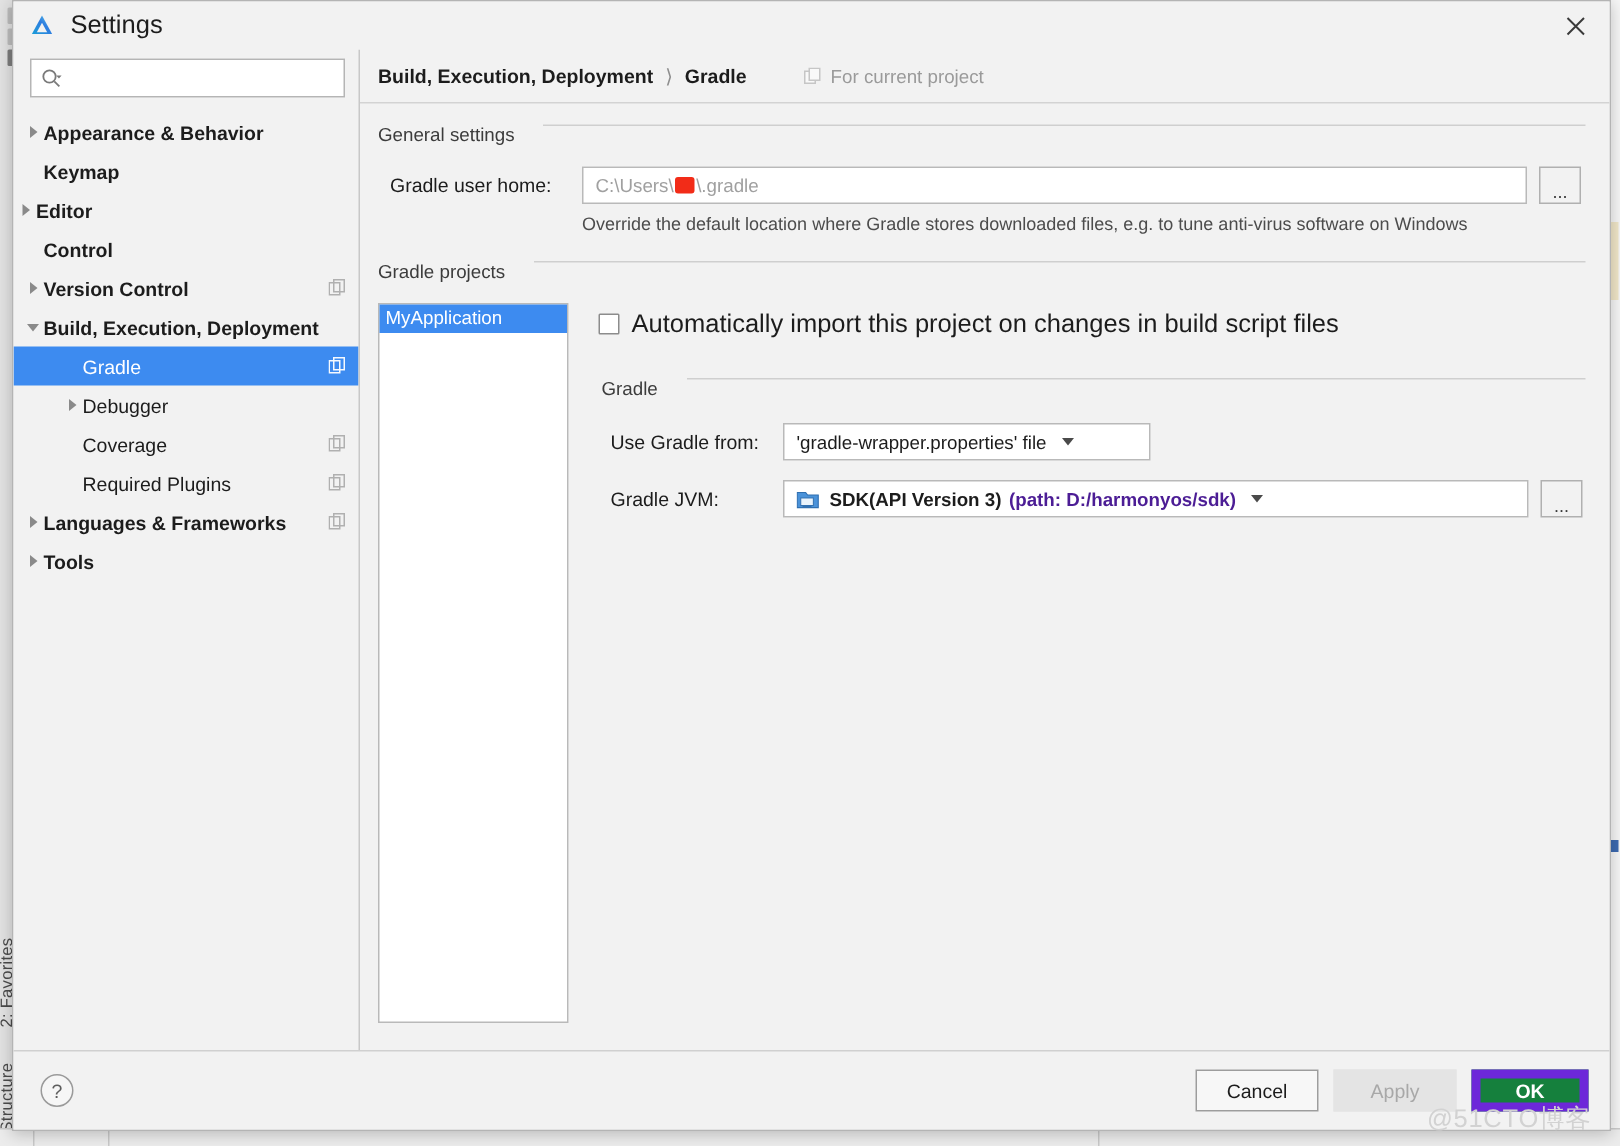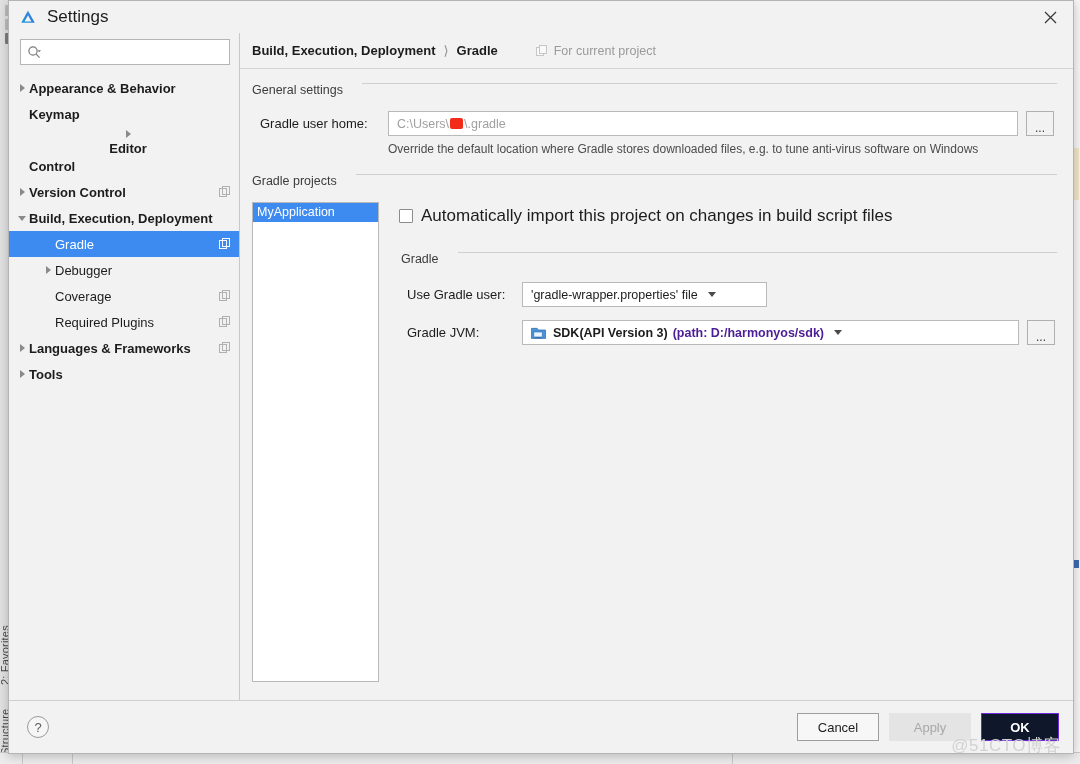--- a/index.html
+++ b/index.html
@@ -249,21 +249,21 @@
   }
   .btns { margin-left: auto; display: flex; align-items: center; gap: 10px; }
   .btn {
     height: 28px; min-width: 82px; padding: 0 14px;
     font-size: 13px; font-family: "Liberation Sans", sans-serif;
     display: flex; align-items: center; justify-content: center;
     cursor: pointer;
   }
   .btn.normal { background: #f7f7f7; border: 1px solid #9d9d9d; color: #1c1c1c; }
   .btn.disabled { background: #e4e4e4; border: 1px solid #e4e4e4; color: #a8a8a8; cursor: default; }
-  .btn.primary { background: #0f172a; border: 1px solid #6d28d9; color: #fff; font-weight: bold; min-width: 78px; }
+  .btn.primary { background: #15803d; border: 6px solid #6d28d9; color: #fff; font-weight: bold; min-width: 78px; }
 
   .watermark {
     position: absolute; right: 12px; bottom: -4px;
     font-size: 17px; color: #d2d2d2;
     letter-spacing: .5px; pointer-events: none;
     user-select: none;
   }
 </style>
 </head>
 <body>
@@ -328,21 +328,21 @@
           <div class="tree-row bold" style="padding-left: 6px;">
             <span class="tw">
               <span class="arrow-r"></span>
             </span>
             <span class="tree-label">Appearance &amp; Behavior</span>
           </div>
           <div class="tree-row bold" style="padding-left: 6px;">
             <span class="tw"></span>
             <span class="tree-label">Keymap</span>
           </div>
-          <div class="tree-row bold" style="padding-left: 16px; flex-direction: column;">
+          <div class="tree-row bold" style="padding-left: 1px;">
             <span class="tw">
               <span class="arrow-r"></span>
             </span>
             <span class="tree-label">Editor</span>
           </div>
           <div class="tree-row bold" style="padding-left: 6px;">
             <span class="tw"></span>
             <span class="tree-label">Control</span>
           </div>
           <div class="tree-row bold" style="padding-left: 6px;">
@@ -470,21 +470,21 @@
               <span class="cbox"></span>
               <span class="check-label">Automatically import this project on changes in build script files</span>
             </div>
 
             <div class="sec-head" style="margin-top:26px;margin-bottom:16px;padding-left:2px;">
               <span>Gradle</span>
               <span class="rule"></span>
             </div>
 
             <div class="row" style="padding-left:8px;margin-bottom:13px;">
-              <span class="row-label" style="width:115px;">Use Gradle user:</span>
+              <span class="row-label" style="width:115px;">Use Gradle from:</span>
               <div class="combo" style="width:245px;">
                 <span>'gradle-wrapper.properties' file</span>
                 <span class="caret"></span>
               </div>
             </div>
 
             <div class="row" style="padding-left:8px;">
               <span class="row-label" style="width:115px;">Gradle JVM:</span>
               <div class="combo" style="width:497px;">
                 <svg class="sdk-icon" width="15" height="14" viewBox="0 0 16 15">

